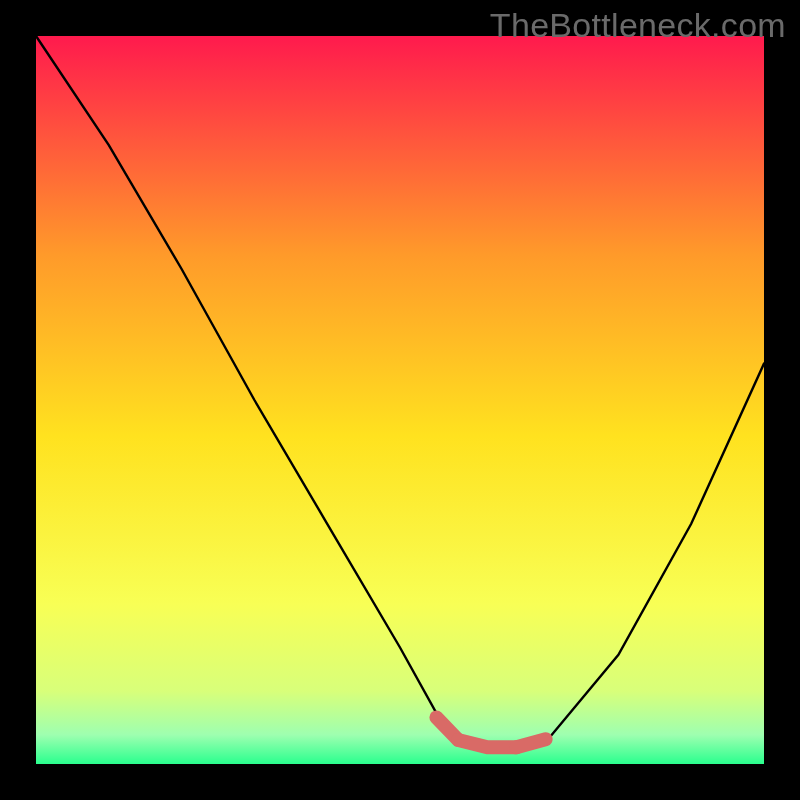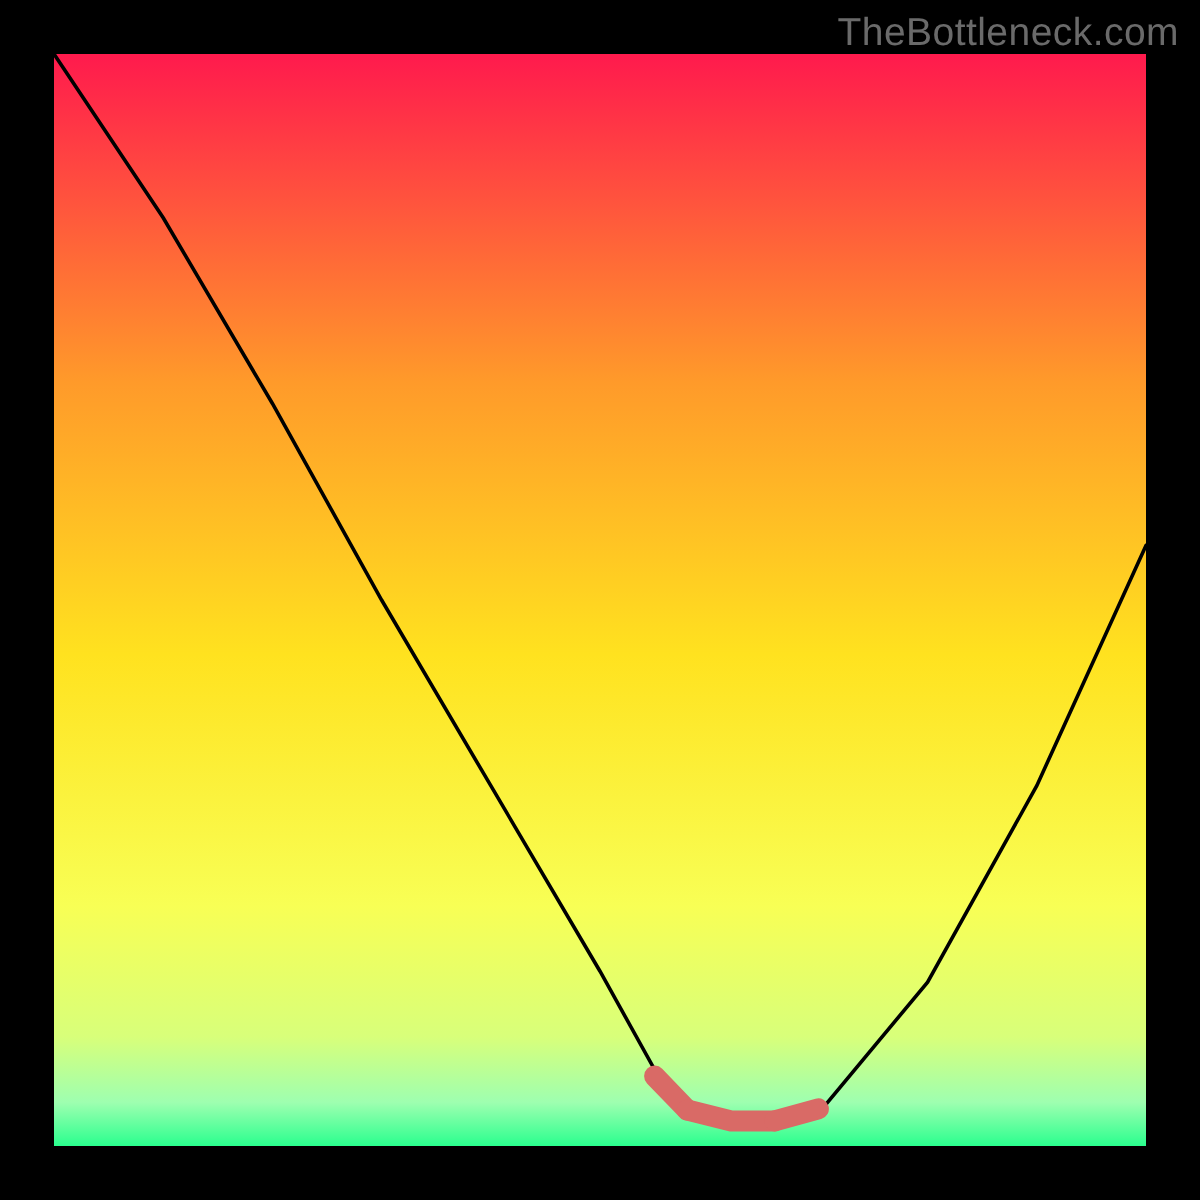--- a/index.html
+++ b/index.html
@@ -15,21 +15,21 @@
     width: 800px;
     height: 800px;
     background: #000;
   }
   .watermark {
     position: absolute;
     top: 6px;
     right: 14px;
     color: #6a6a6a;
     font-family: Arial, sans-serif;
-    font-size: 26px;
+    font-size: 34px;
     font-weight: 400;
     letter-spacing: 0.3px;
     user-select: none;
   }
   svg {
     position: absolute;
     top: 0;
     left: 0;
   }
 </style>

